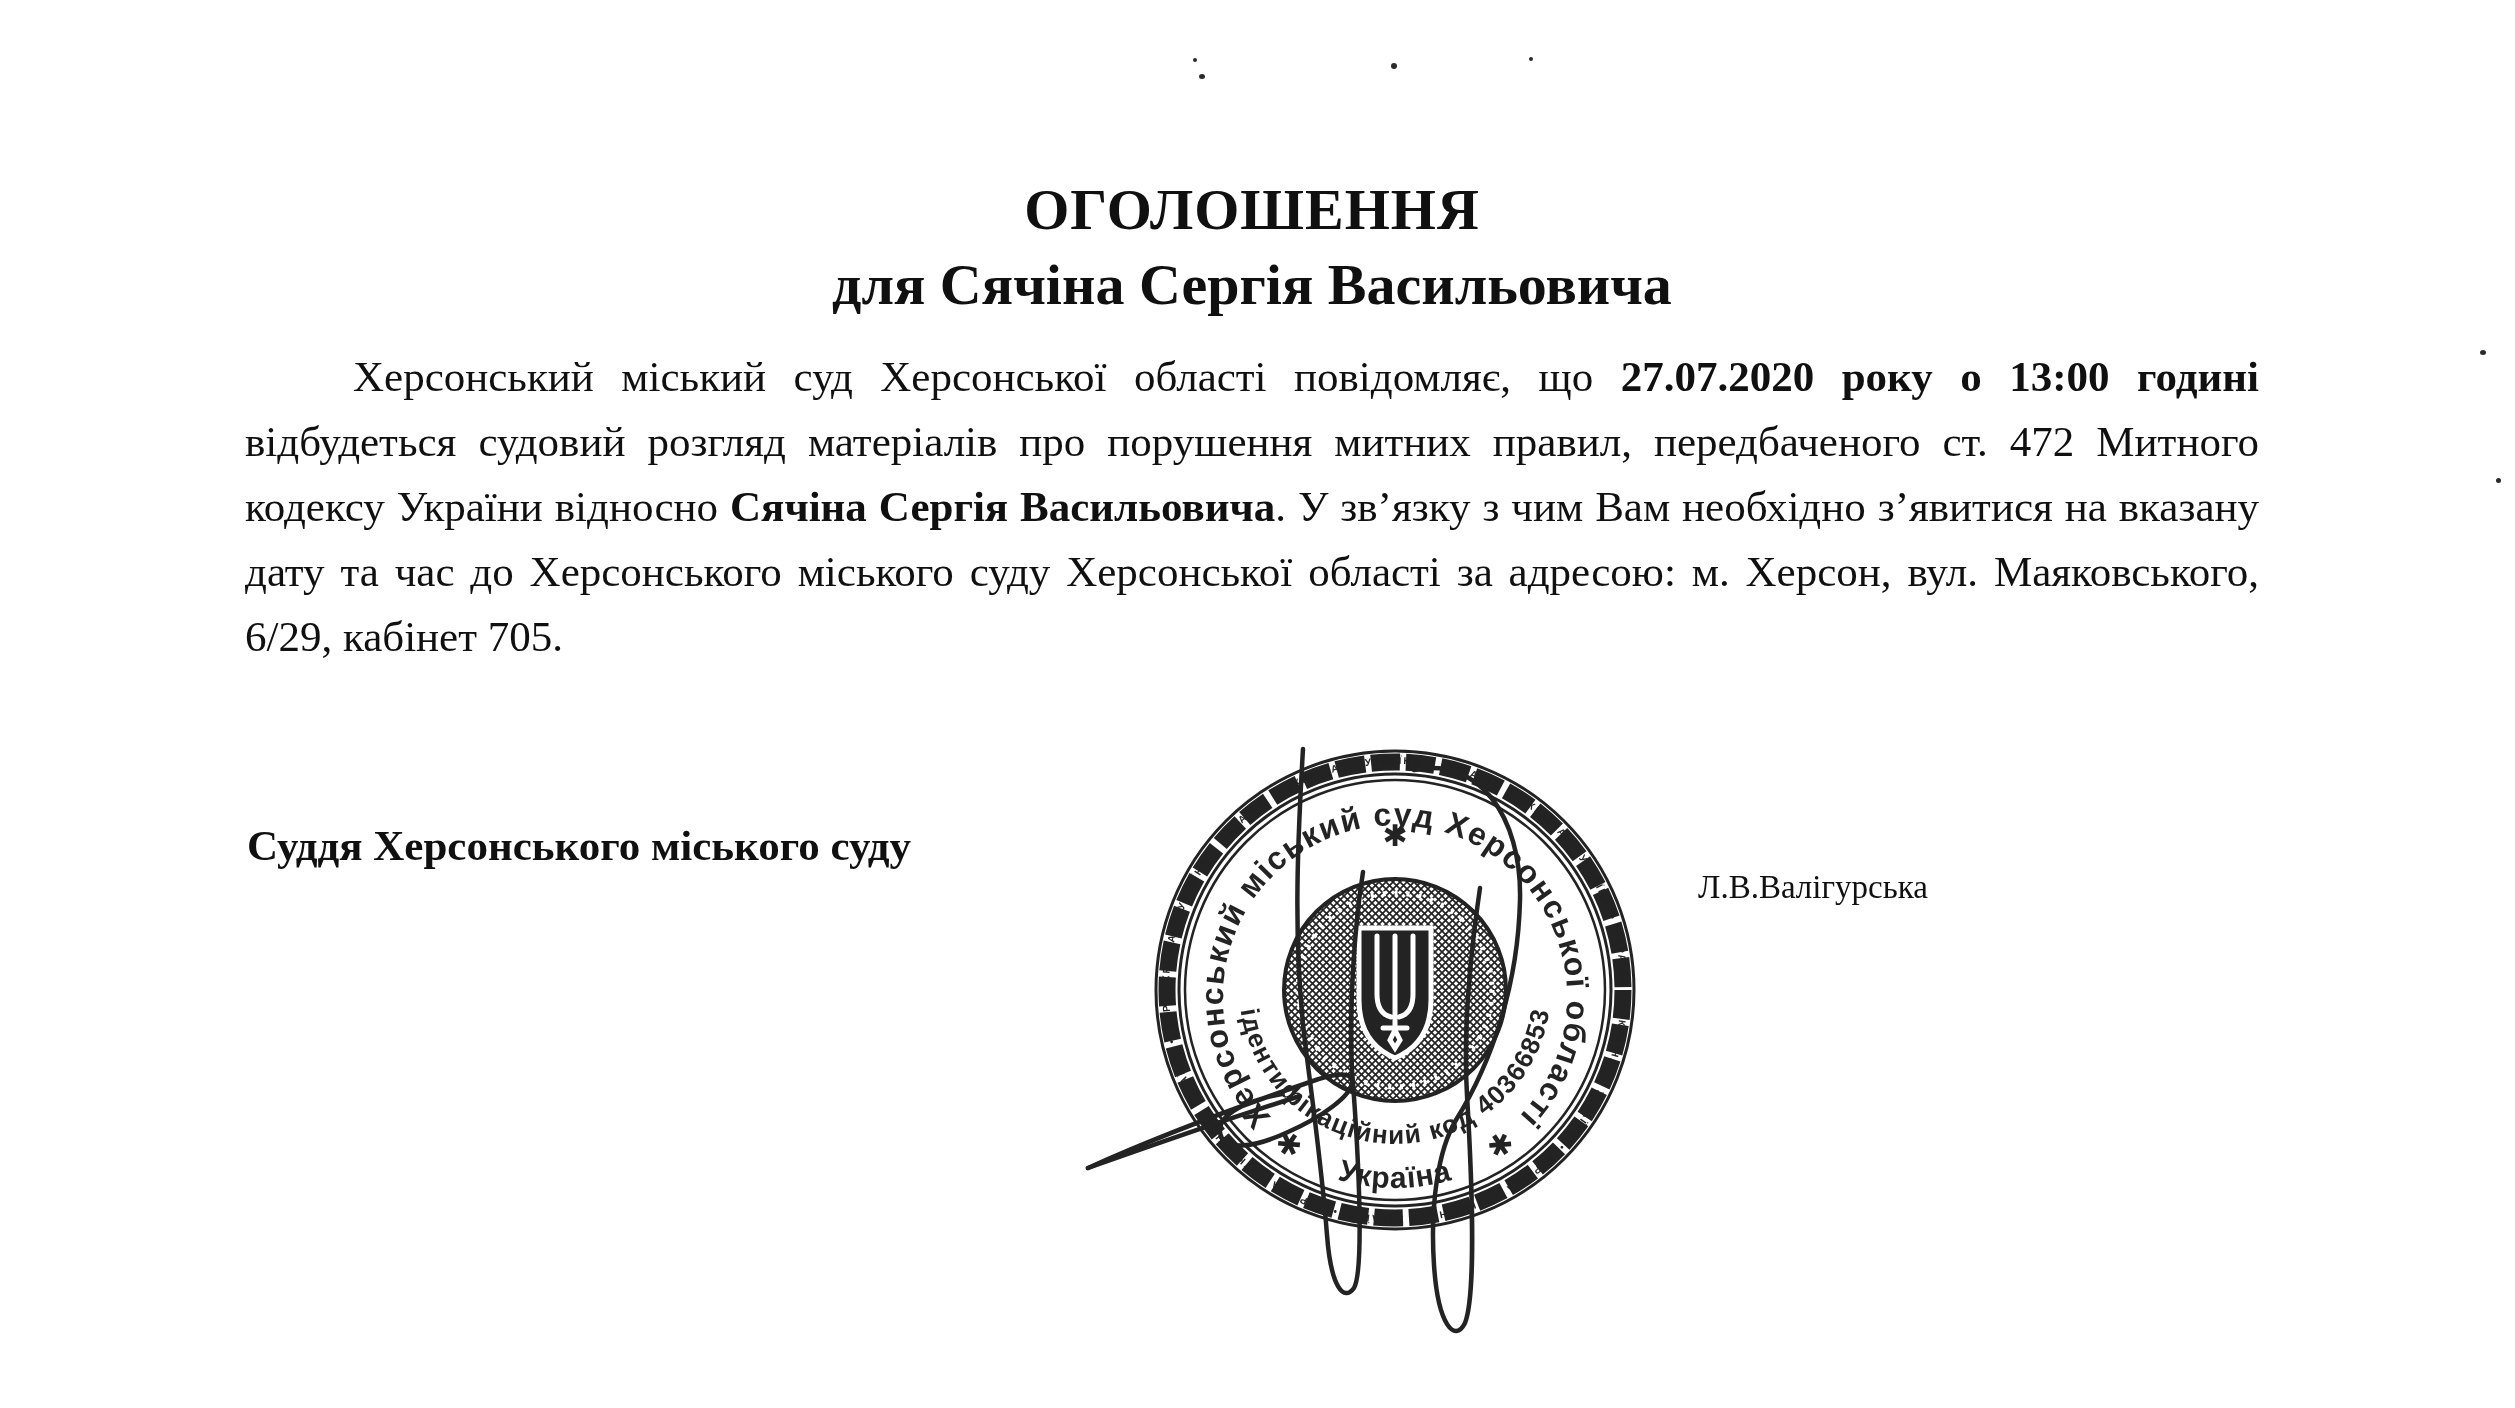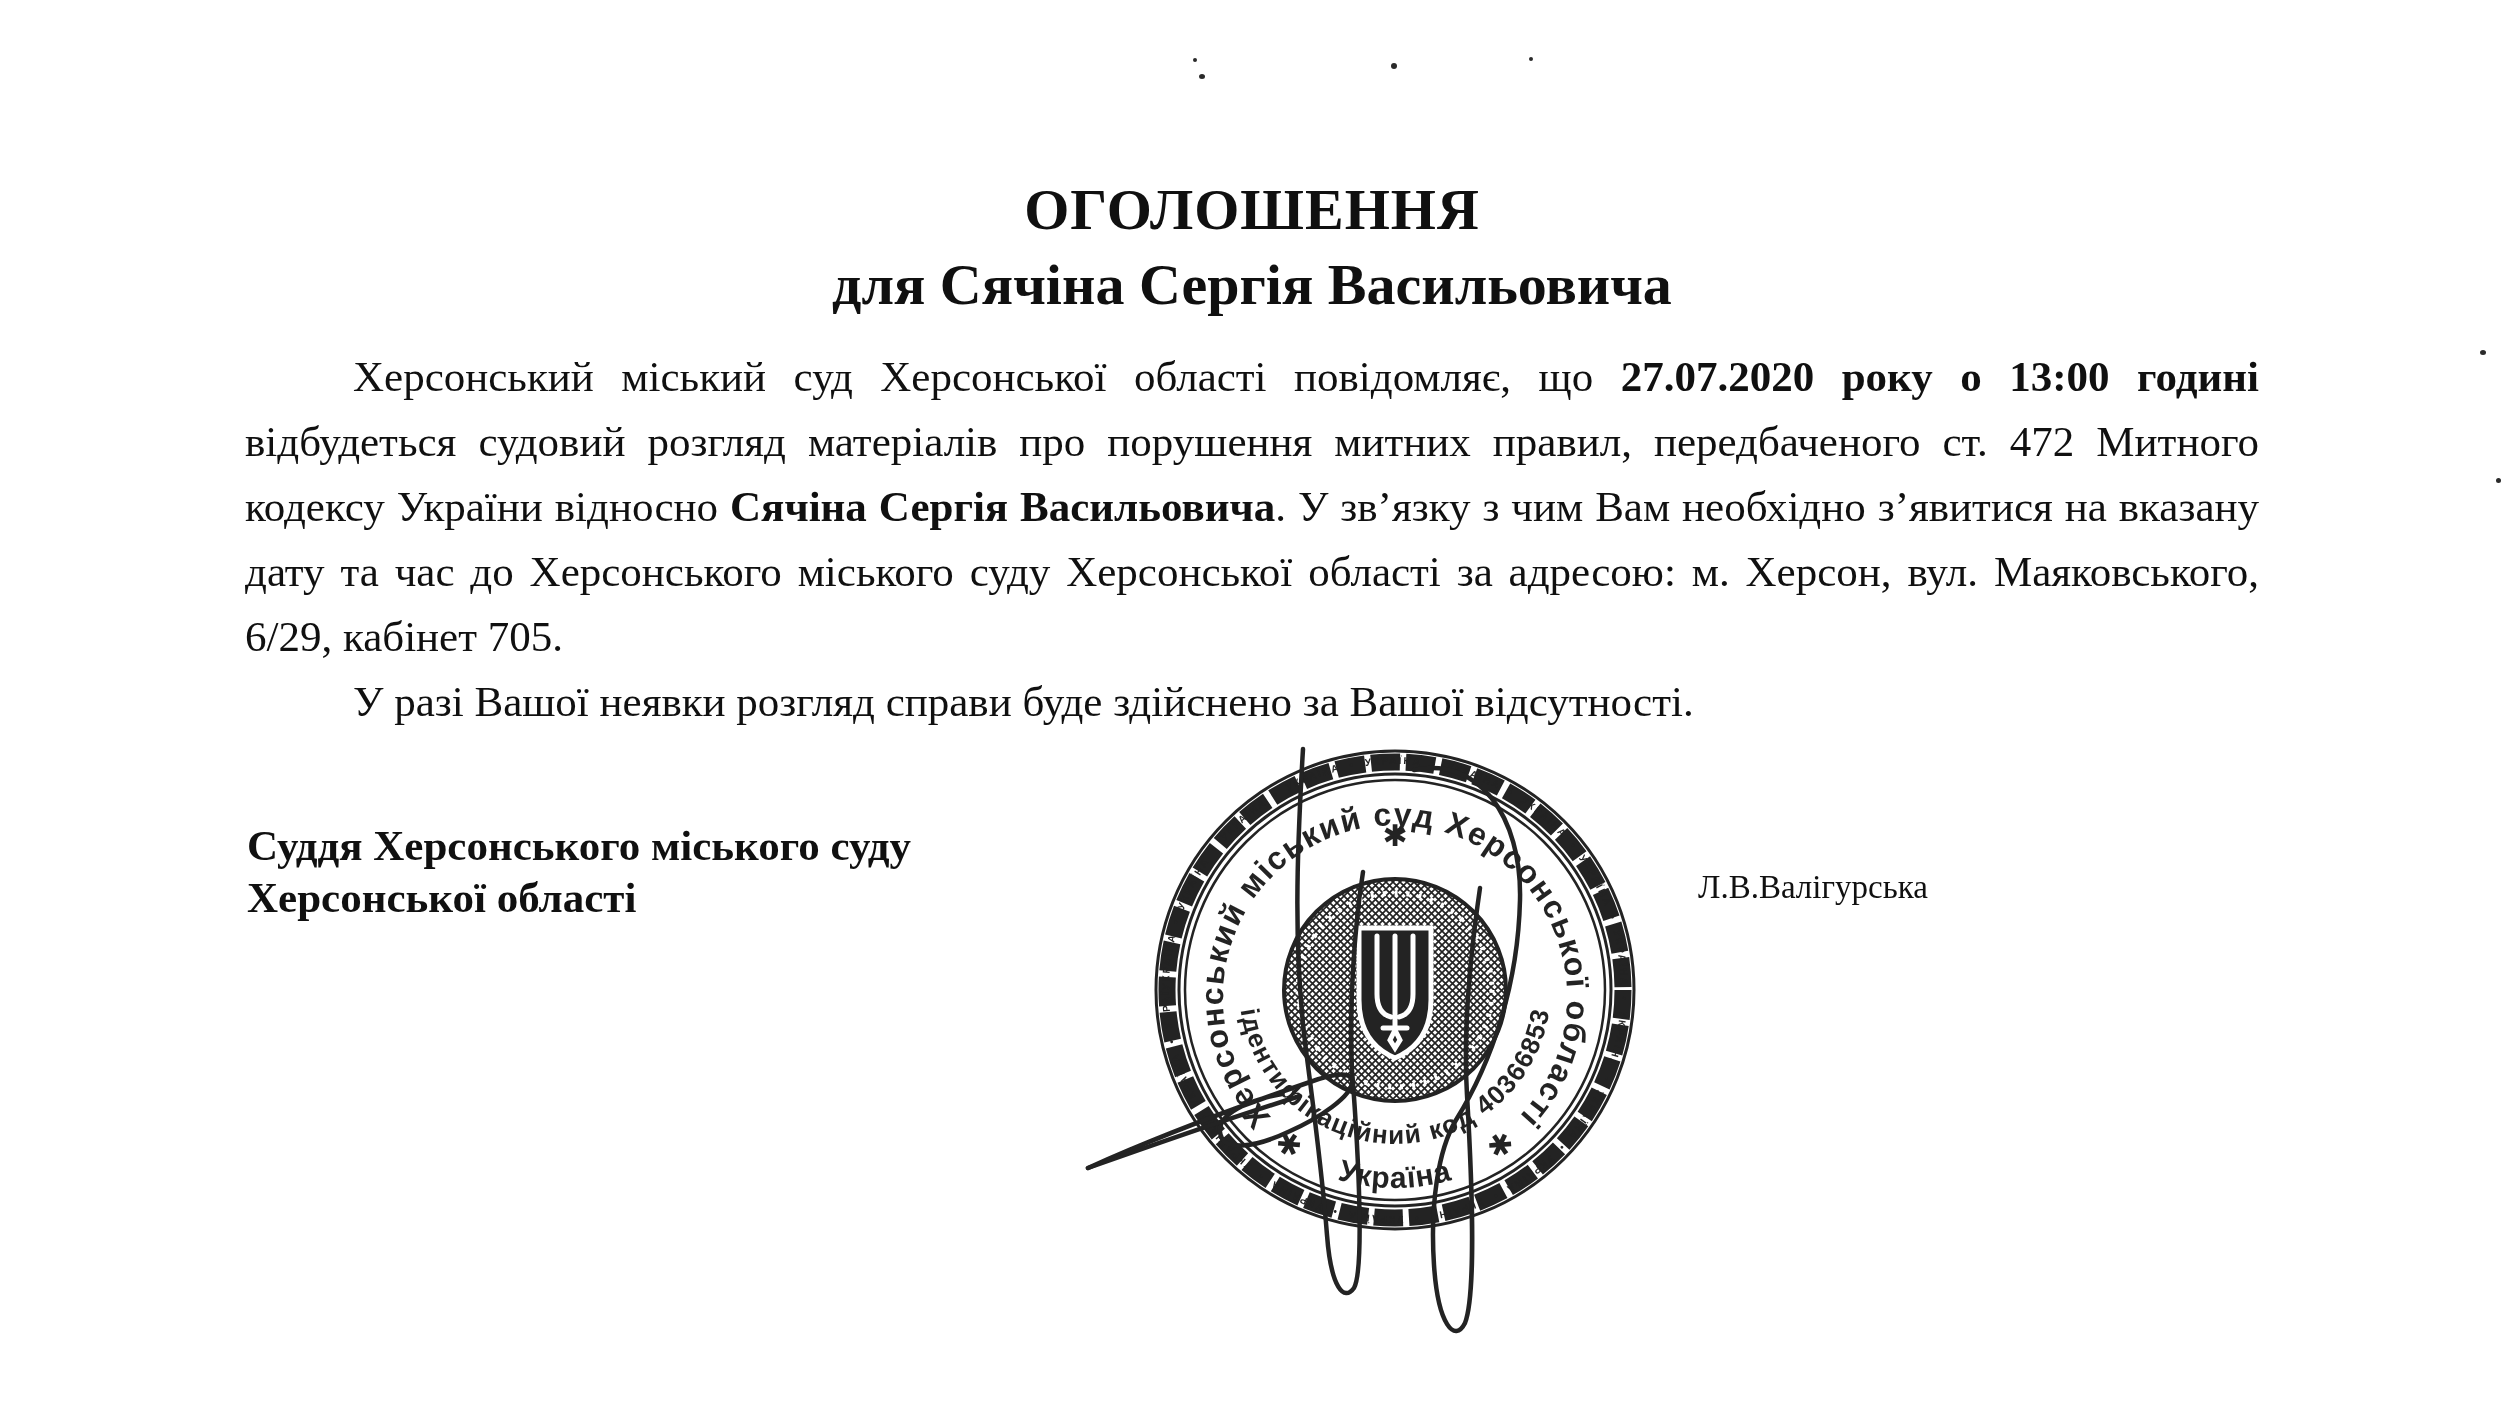--- a/index.html
+++ b/index.html
@@ -40,26 +40,24 @@
 </head>
 <body>
 
 <div class="page">
 
   <div class="title">ОГОЛОШЕННЯ</div>
   <div class="subtitle">для Сячіна Сергія Васильовича</div>
 
   <div class="body-text">
     <p><span>Херсонський міський суд Херсонської області  повідомляє, що </span><span class="b">27.07.2020 року о 13:00 годині</span><span> відбудеться судовий розгляд матеріалів про порушення митних правил, передбаченого ст. 472 Митного кодексу України відносно </span><span class="b">Сячіна Сергія Васильовича</span><span>. У зв’язку з чим Вам необхідно з’явитися на вказану дату та час до Херсонського міського суду Херсонської області за адресою: м. Херсон, вул. Маяковського, 6/29, кабінет 705.</span></p>
-    <p>У разі Вашої неявки розгляд справи буде здійснено за Вашої відсутності.</p>
   </div>
 
   <div class="sig-role">
     <div>Суддя Херсонського міського суду</div>
-    <div>Херсонської області</div>
   </div>
 
   <div class="sig-name">Л.В.Валігурська</div>
 
   <svg class="stamp-svg" width="660" height="630" viewBox="1040 735 660 630" xmlns="http://www.w3.org/2000/svg">
     <defs>
       <pattern id="hatch" width="7" height="7" patternUnits="userSpaceOnUse">
         <rect width="7" height="7" fill="#ffffff"></rect>
         <path d="M0,0 l7,7 M7,0 l-7,7" stroke="#161616" stroke-width="1.7"></path>
       </pattern>

